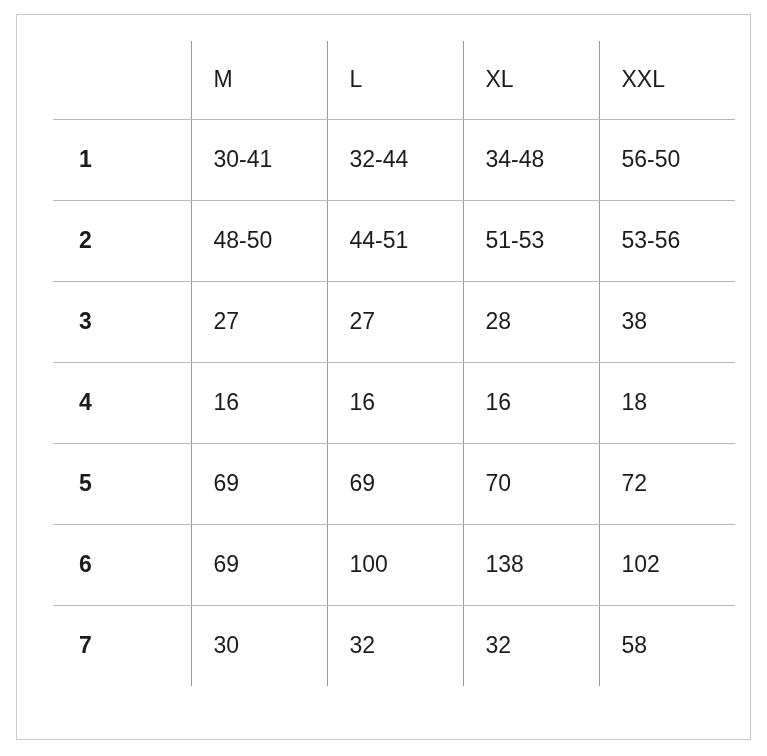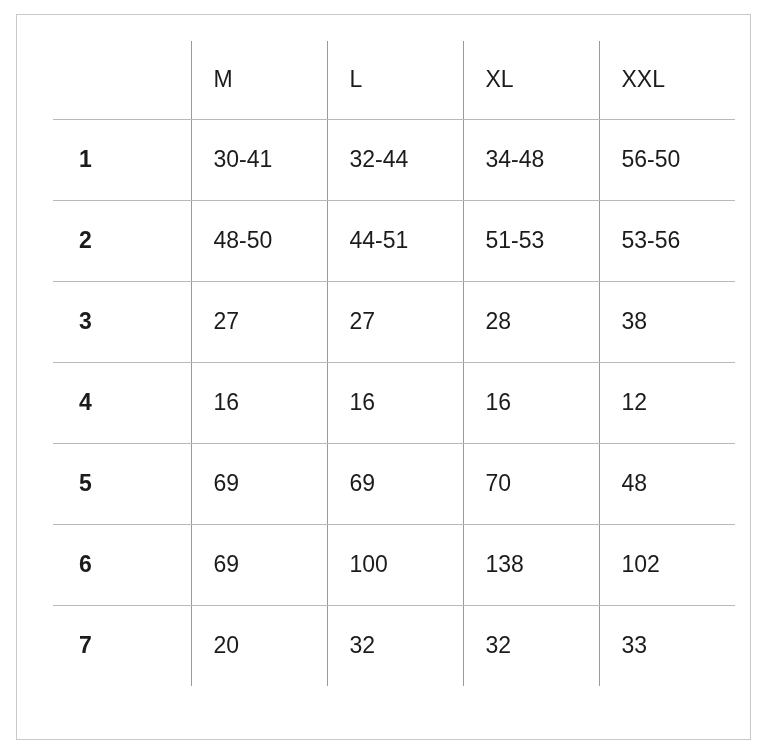--- a/index.html
+++ b/index.html
@@ -125,39 +125,39 @@
           <td class="datacell">27</td>
           <td class="datacell">27</td>
           <td class="datacell">28</td>
           <td class="datacell">38</td>
         </tr>
         <tr>
           <td class="rowlabel">4</td>
           <td class="datacell">16</td>
           <td class="datacell">16</td>
           <td class="datacell">16</td>
-          <td class="datacell">12</td>
+          <td class="datacell">18</td>
         </tr>
         <tr>
           <td class="rowlabel">5</td>
           <td class="datacell">69</td>
           <td class="datacell">69</td>
           <td class="datacell">70</td>
-          <td class="datacell">48</td>
+          <td class="datacell">72</td>
         </tr>
         <tr>
           <td class="rowlabel">6</td>
           <td class="datacell">69</td>
           <td class="datacell">100</td>
           <td class="datacell">138</td>
           <td class="datacell">102</td>
         </tr>
         <tr>
           <td class="rowlabel">7</td>
-          <td class="datacell">20</td>
+          <td class="datacell">30</td>
           <td class="datacell">32</td>
           <td class="datacell">32</td>
-          <td class="datacell">33</td>
+          <td class="datacell">58</td>
         </tr>
       </tbody>
     </table>
   </div>
 </div>
 
 </body></html>

